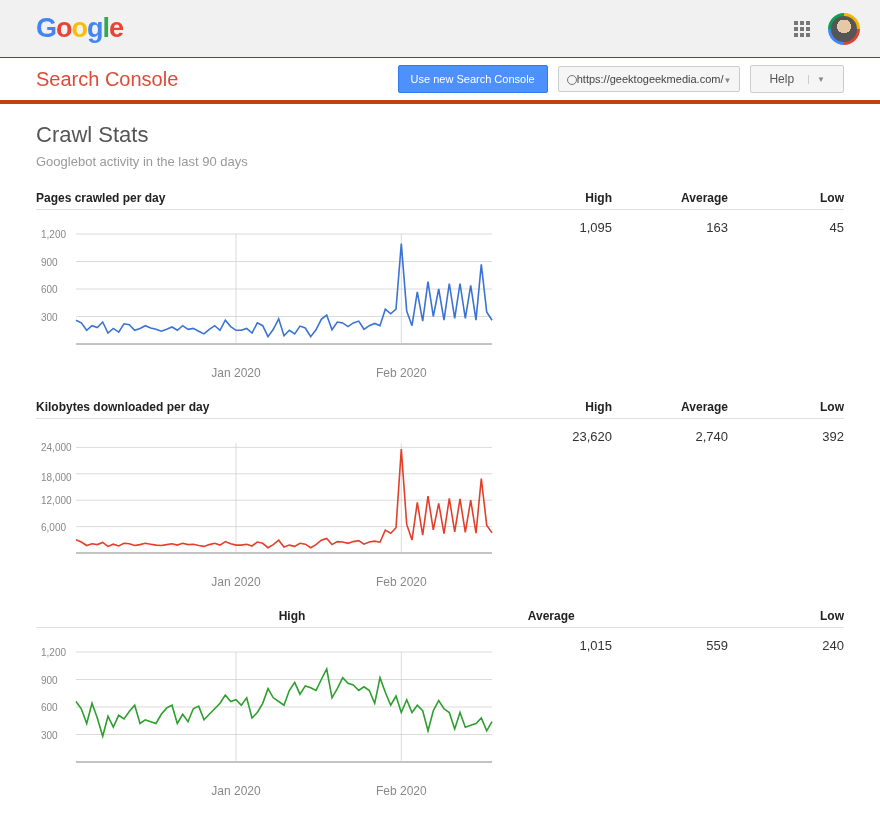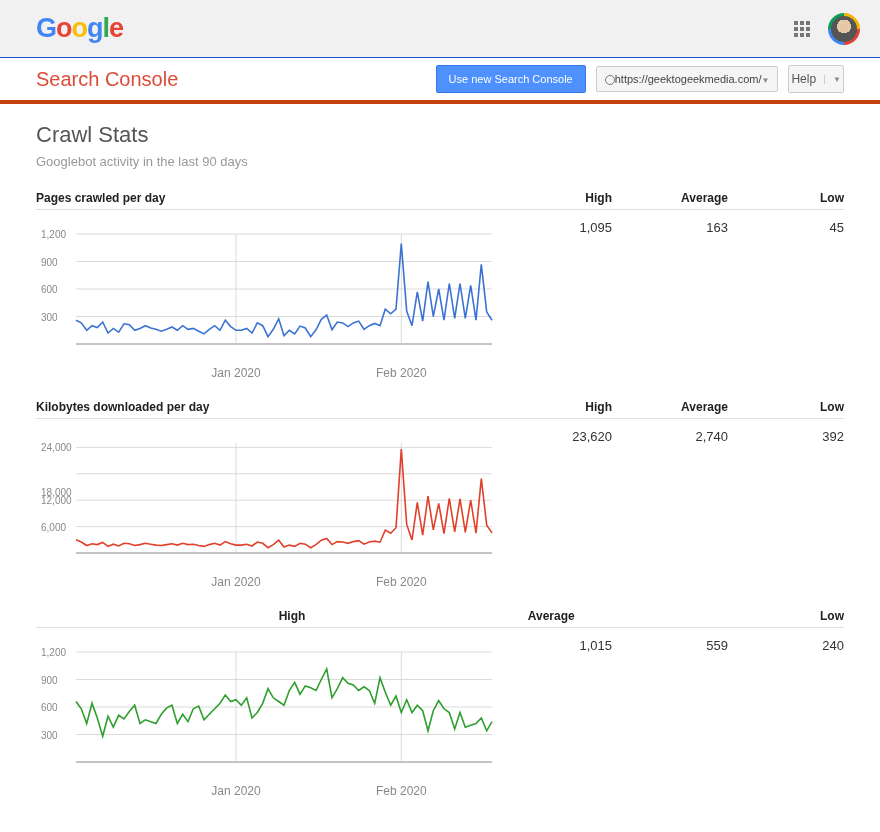--- a/index.html
+++ b/index.html
@@ -43,22 +43,22 @@
   }
   .select-btn{
     background:#f5f5f5;border:1px solid #ccc;color:#444;
     font-size:11px;padding:6px 8px;border-radius:2px;
     display:flex;align-items:flex-end;gap:0;cursor:pointer;
   }
   .select-btn .oval{width:10px;height:10px;border:1px solid #777;border-radius:50%;display:inline-block;}
   .select-btn .chev{font-size:8px;color:#888;}
   .help-btn{
     background:#f5f5f5;border:1px solid #ccc;color:#555;
-    font-size:12px;padding:6px 2px;border-radius:2px;
-    display:flex;align-items:center;gap:8px;cursor:pointer;justify-content:space-between;
+    font-size:12px;padding:6px 18px;border-radius:2px;
+    display:flex;align-items:center;gap:14px;cursor:pointer;justify-content:space-between;
   }
   .help-btn .chev{font-size:8px;color:#888;border-left:1px solid #ccc;padding-left:8px;}
 
   
   .content{padding:18px 36px;}
   .page-title{font-size:22px;color:#555;font-weight:400;}
   .subtitle{font-size:13px;color:#999;margin-top:6px;}
 
   .metric-block{margin-top:22px;}
   .metric-header{
@@ -177,21 +177,21 @@
                 <line x1="40" x2="456" y1="40.800000000000004" y2="40.800000000000004" stroke="#ccc" stroke-width="0.7"></line>
                 <line x1="40" x2="456" y1="14.400000000000004" y2="14.400000000000004" stroke="#ccc" stroke-width="0.7"></line>
                 <line x1="40" x2="456" y1="120" y2="120" stroke="#888" stroke-width="1"></line>
                 <line x1="200" x2="200" y1="10" y2="120" stroke="#ccc" stroke-width="0.7"></line>
                 <line x1="365.3333333333333" x2="365.3333333333333" y1="10" y2="120" stroke="#ccc" stroke-width="0.7"></line>
                 <path d="M40.0 106.8 L45.3 109.0 L50.7 112.5 L56.0 110.8 L61.3 111.6 L66.7 109.4 L72.0 113.4 L77.3 111.2 L82.7 113.0 L88.0 110.3 L93.3 110.8 L98.7 112.5 L104.0 111.6 L109.3 110.3 L114.7 111.2 L120.0 112.1 L125.3 112.5 L130.7 111.6 L136.0 110.8 L141.3 112.1 L146.7 110.3 L152.0 111.6 L157.3 111.2 L162.7 112.5 L168.0 113.4 L173.3 111.6 L178.7 110.3 L184.0 112.1 L189.3 108.6 L194.7 110.8 L200.0 112.1 L205.3 112.1 L210.7 111.2 L216.0 113.0 L221.3 109.0 L226.7 110.3 L232.0 114.7 L237.3 111.6 L242.7 107.2 L248.0 114.1 L253.3 112.1 L258.7 113.4 L264.0 110.3 L269.3 111.2 L274.7 114.7 L280.0 111.6 L285.3 107.2 L290.7 105.5 L296.0 111.6 L301.3 108.6 L306.7 109.0 L312.0 110.3 L317.3 108.6 L322.7 107.7 L328.0 111.2 L333.3 109.0 L338.7 108.1 L344.0 109.2 L349.3 97.1 L354.7 100.2 L360.0 94.7 L365.3 16.1 L370.7 91.4 L376.0 107.0 L381.3 69.4 L386.7 102.2 L392.0 63.2 L397.3 96.9 L402.7 70.3 L408.0 100.6 L413.3 65.4 L418.7 98.9 L424.0 65.9 L429.3 99.3 L434.7 67.2 L440.0 100.2 L445.3 45.6 L450.7 92.1 L456.0 99.9 " fill="none" stroke="#e1402a" stroke-width="1.6"></path>
               </svg>
               <div class="y-labels">
                 <div style="top: 93.6px;">6,000</div>
                 <div style="top: 67.2px;">12,000</div>
-                <div style="top: 59px;">18,000</div>
+                <div style="top: 44px;">18,000</div>
                 <div style="top: 14.4px;">24,000</div>
               </div>
             </div>
             <div class="x-labels">
               <div style="left: 200px;">Jan 2020</div>
               <div style="left: 365.333px;">Feb 2020</div>
             </div>
           </div>
           <div class="stat">23,620</div>
           <div class="stat">2,740</div>

